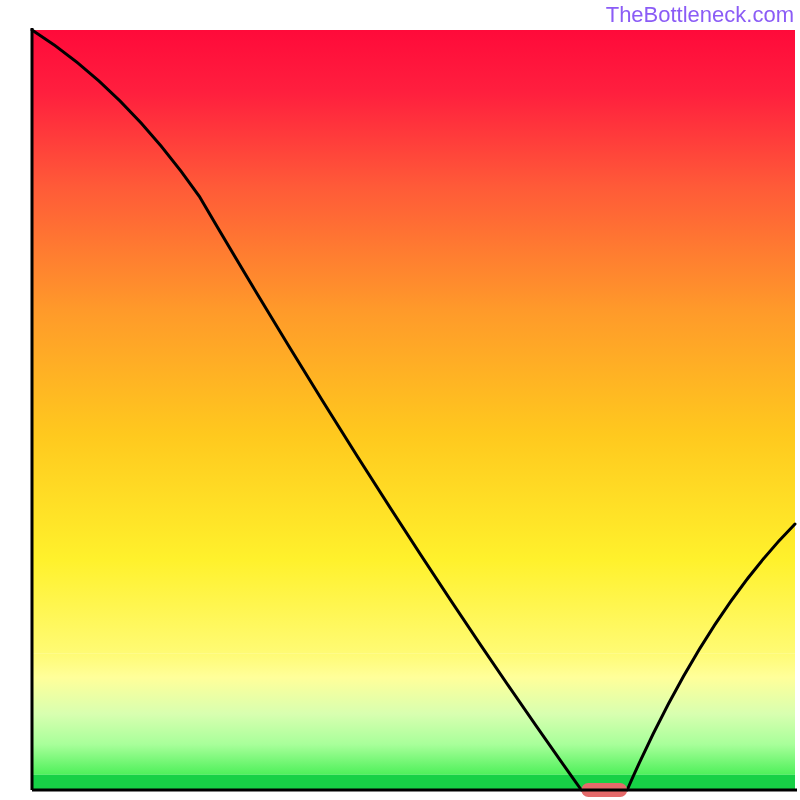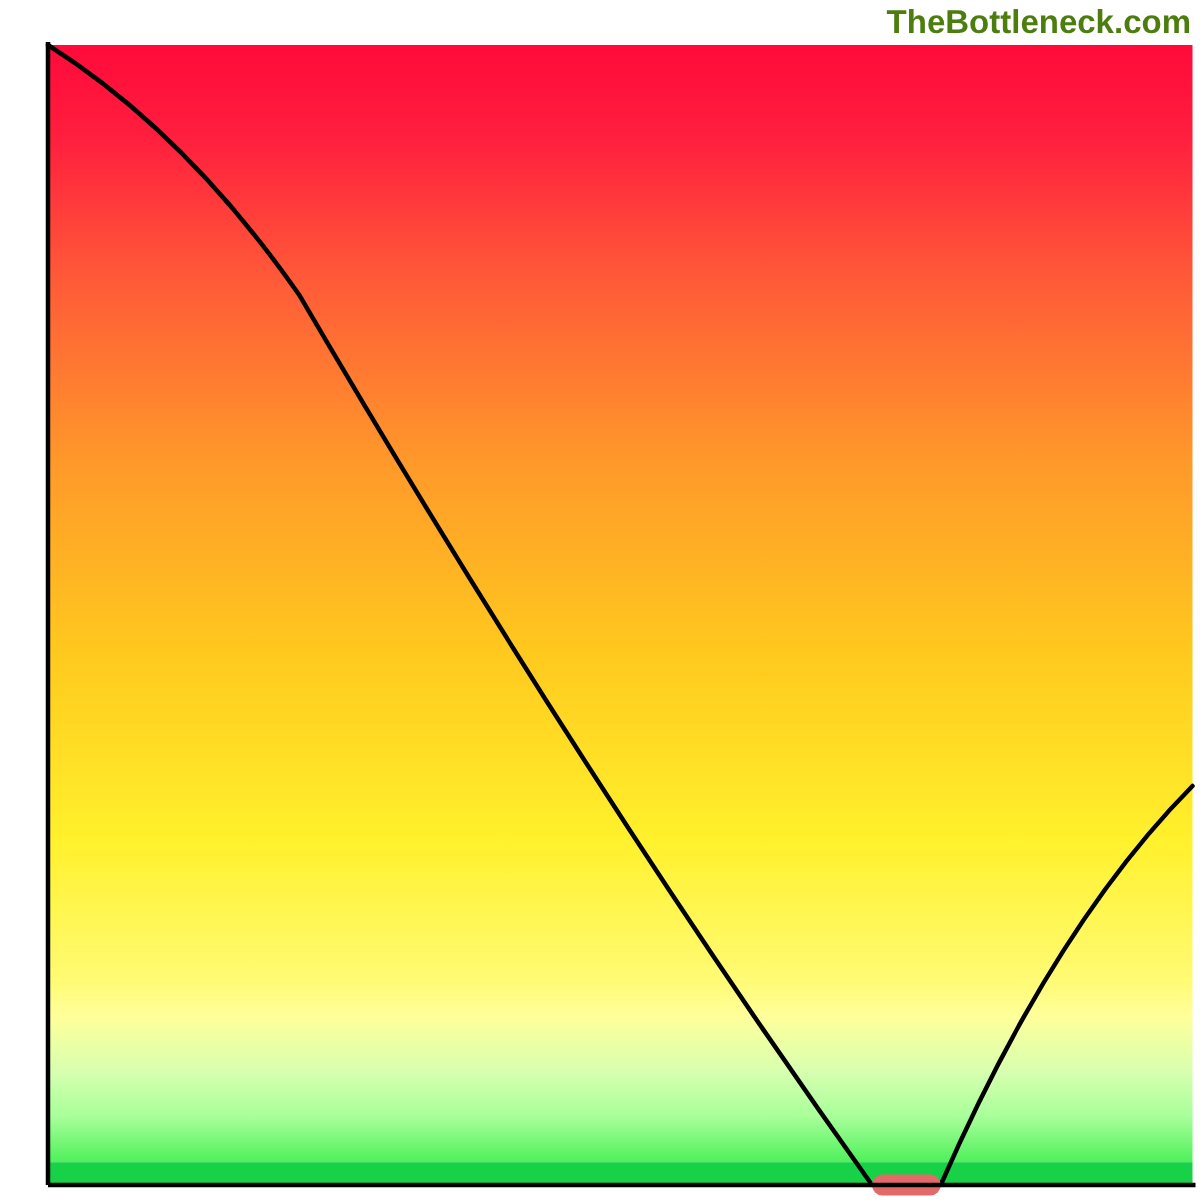--- a/index.html
+++ b/index.html
@@ -14,22 +14,22 @@
   #stage {
     position: relative;
     width: 800px;
     height: 800px;
   }
   #watermark {
     position: absolute;
     top: 2px;
     right: 6px;
     font-size: 22px;
-    font-weight: bold;
-    color: #4d7c0f;
+    font-weight: normal;
+    color: #8b5cf6;
     font-family: Arial, Helvetica, sans-serif;
     z-index: 5;
     user-select: none;
   }
   svg {
     position: absolute;
     left: 0;
     top: 0;
   }
 </style>

